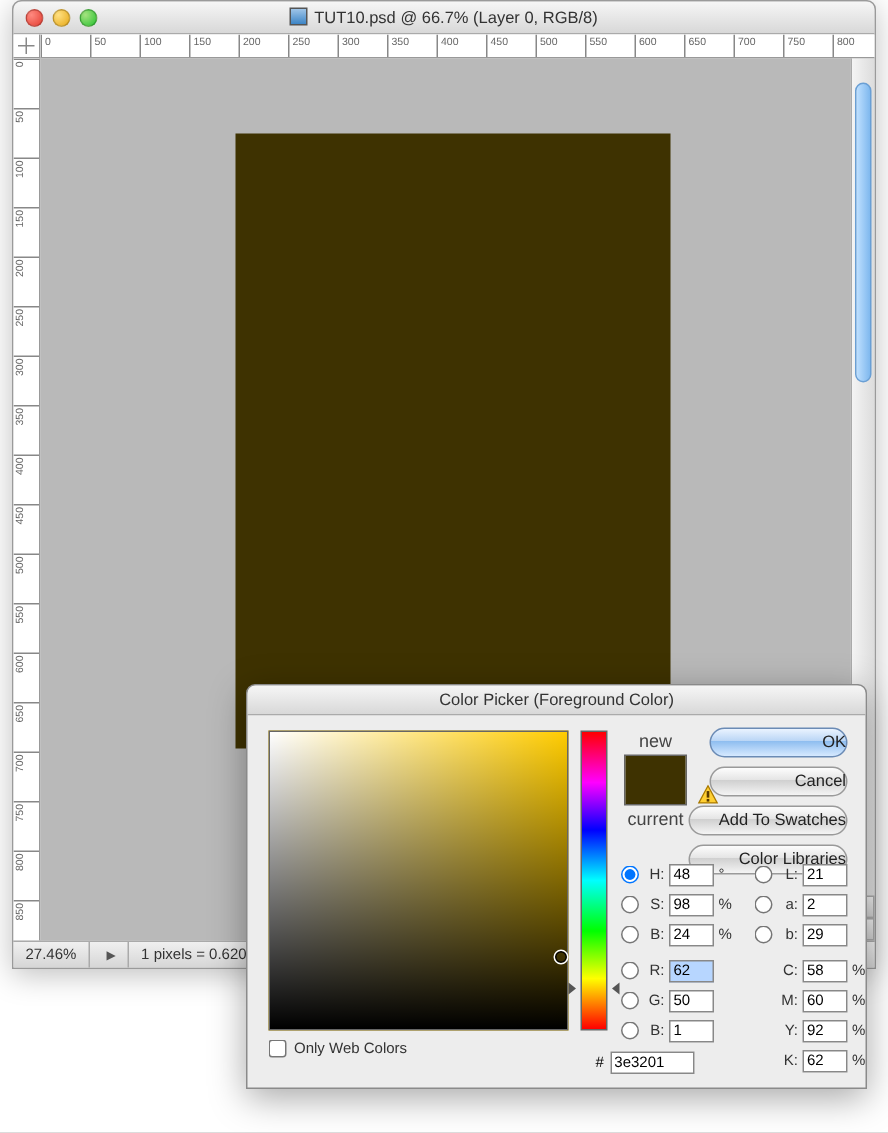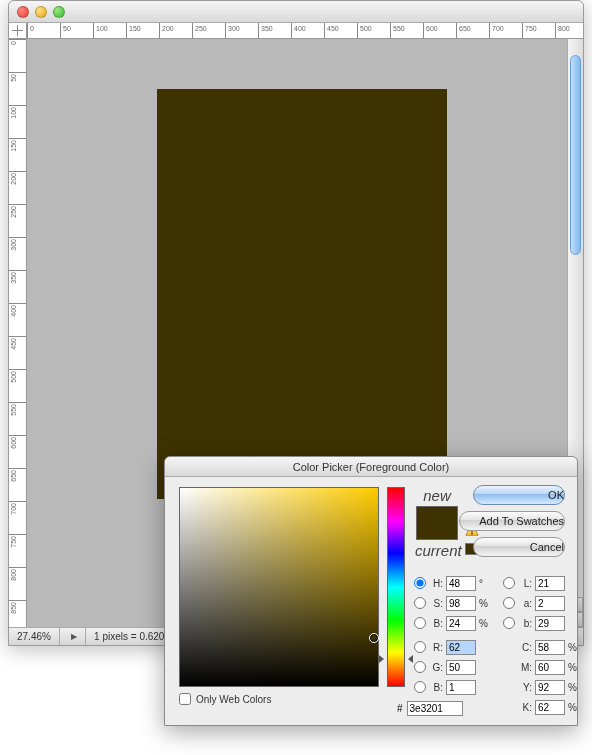--- a/index.html
+++ b/index.html
@@ -49,21 +49,21 @@
 .sb-cursor { position:absolute; width:10px; height:10px; border:1px solid #fff; border-radius:50%; transform:translate(-50%,-50%); box-shadow:0 0 0 1px #000 inset; }
 
 .hue { position: absolute; left: 222px; top: 30px; width: 18px; height: 200px; border: 1px solid #666;
   background: linear-gradient(to bottom, #ff0000 0%, #ff00ff 17%, #0000ff 33%, #00ffff 50%, #00ff00 67%, #ffff00 83%, #ff0000 100%); }
 .hue-arrow { position:absolute; left: 218px; width: 26px; height: 8px; }
 .hue-arrow::before, .hue-arrow::after { content:""; position:absolute; top:0; width:0; height:0; border-top:4px solid transparent; border-bottom:4px solid transparent; }
 .hue-arrow::before { left:-4px; border-left:5px solid #555; }
 .hue-arrow::after { right:-4px; border-right:5px solid #555; }
 
 .swatch-block { position: absolute; left: 250px; top: 30px; width: 44px; }
-.swatch-label { font-size: 15px; color: #444; text-align: center; font-style: italic; }
+.swatch-label { font-size: 12px; color: #444; text-align: center; }
 .swatch { width: 42px; height: 34px; border: 1px solid #666; margin: 2px auto; display:flex; flex-direction:column; }
 .swatch .half { flex:1; }
 .warn { position:absolute; left:300px; top:66px; width:14px; height:14px; }
 .warn svg { width:14px; height:14px; }
 .cube { position:absolute; left:300px; top:86px; width:12px; height:12px; border:1px solid #777; background:#3e3201; }
 
 .btns { position: absolute; right: 12px; top: 28px; width: 92px; display: flex; flex-direction: column; gap: 6px; }
 .aqua { height: 20px; border-radius: 10px; border: 1px solid #6b8bb5; background: linear-gradient(#eaf3ff,#b9d5f5 45%,#8fbef0 46%,#d6e9ff); font-size: 11px; color: #222; text-align: right; line-height: 18px; cursor: pointer; }
 .aqua.gray { border-color:#9a9a9a; background: linear-gradient(#fdfdfd,#e4e4e4 45%,#d0d0d0 46%,#f4f4f4); }
 .aqua.wide { width: 106px; margin-left:-14px; }
@@ -87,20 +87,21 @@
 </head>
 <body>
 
 <div class="doc-window">
   <div class="titlebar">
     <div class="traffic">
       <div class="tl red"></div>
       <div class="tl yellow"></div>
       <div class="tl green"></div>
     </div>
+    <div class="title"><span class="docicon"></span><span>TUT10.psd @ 66.7% (Layer 0, RGB/8)</span></div>
   </div>
   <div class="ruler-corner"></div>
   <div class="ruler-h" id="rh">
       <div class="tick" style="left: 0px;">
         <span>0</span>
       </div>
       <div class="tick" style="left: 33px;">
         <span>50</span>
       </div>
       <div class="tick" style="left: 66px;">
@@ -251,22 +252,23 @@
     <svg viewBox="0 0 16 16">
         <polygon points="8,1 15,14 1,14" fill="#ffcf33" stroke="#aa7a00"></polygon>
         <rect x="7" y="5" width="2" height="5" fill="#5a3b00"></rect>
         <rect x="7" y="11" width="2" height="2" fill="#5a3b00"></rect>
       </svg>
   </div>
   <div class="cube"></div>
 
   <div class="btns">
     <div class="aqua">OK</div>
+    <div class="aqua gray">Cancel</div>
     <div class="aqua gray wide">Add To Swatches</div>
-    <div class="aqua gray">Cancel</div>
+    <div class="aqua gray wide">Color Libraries</div>
   </div>
 
   <div class="only-web">
     <input type="checkbox" style="">
     <span>Only Web Colors</span>
   </div>
 
   <div class="fields">
     <div class="row">
         <input type="radio" class="radio" checked="" style="">

